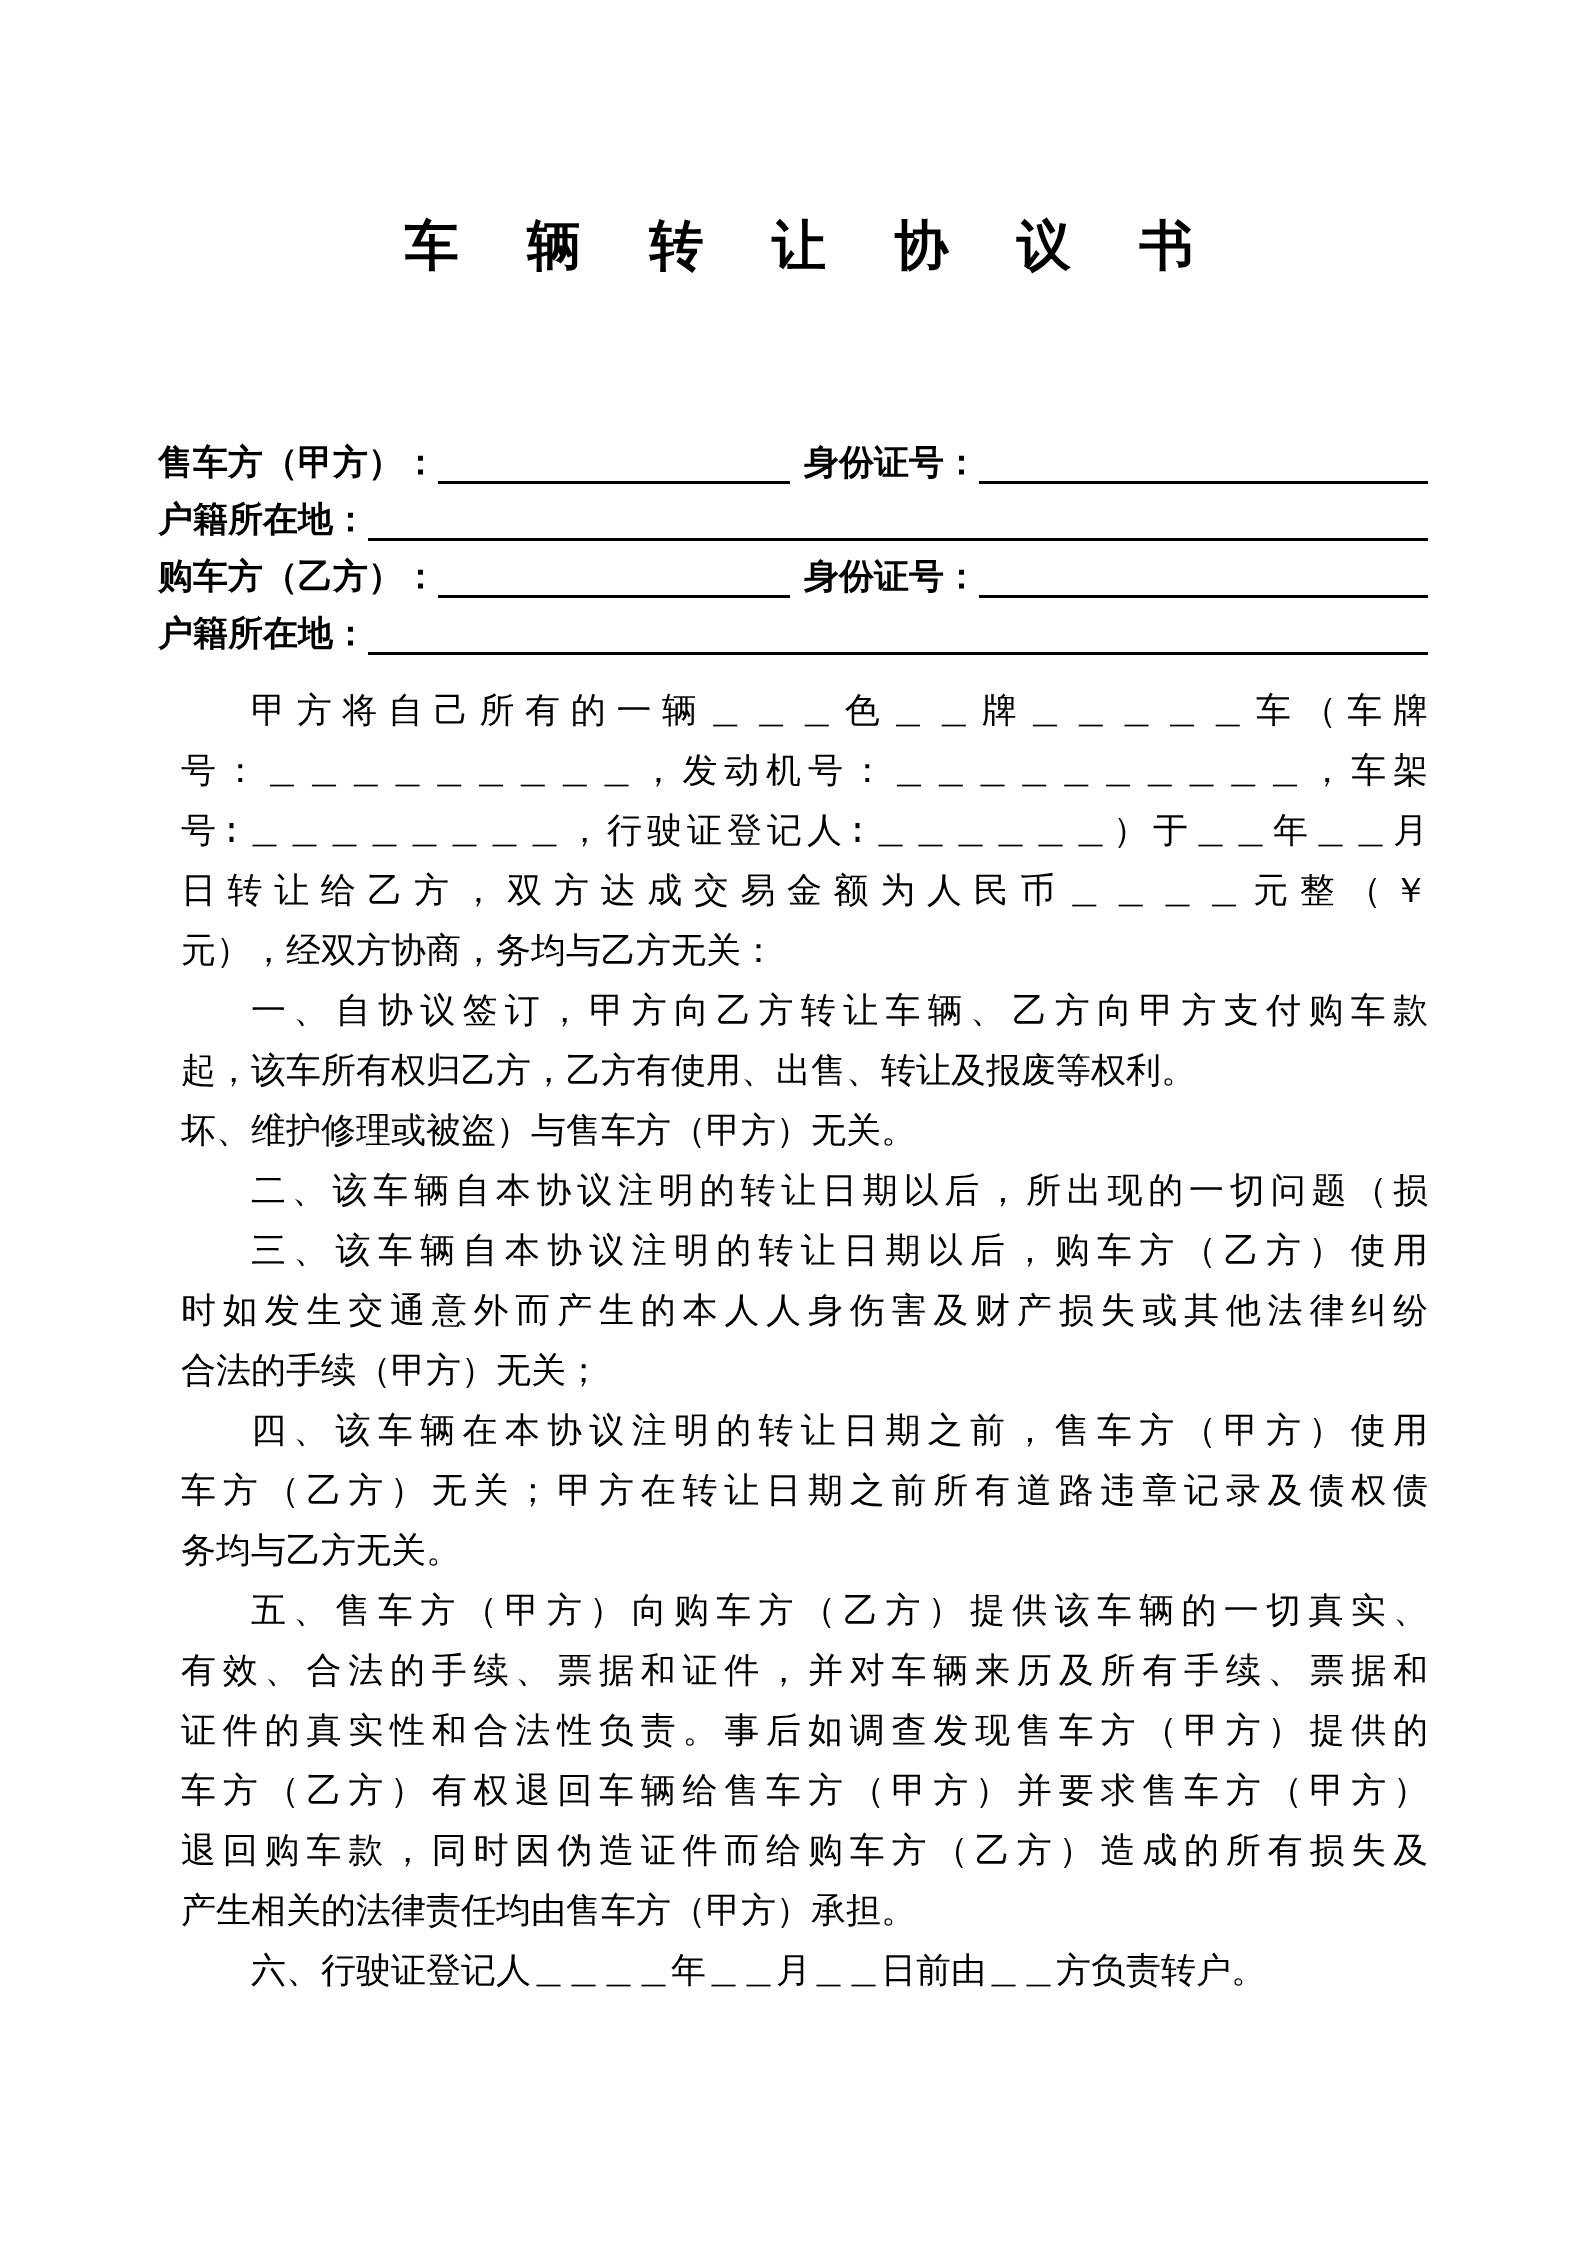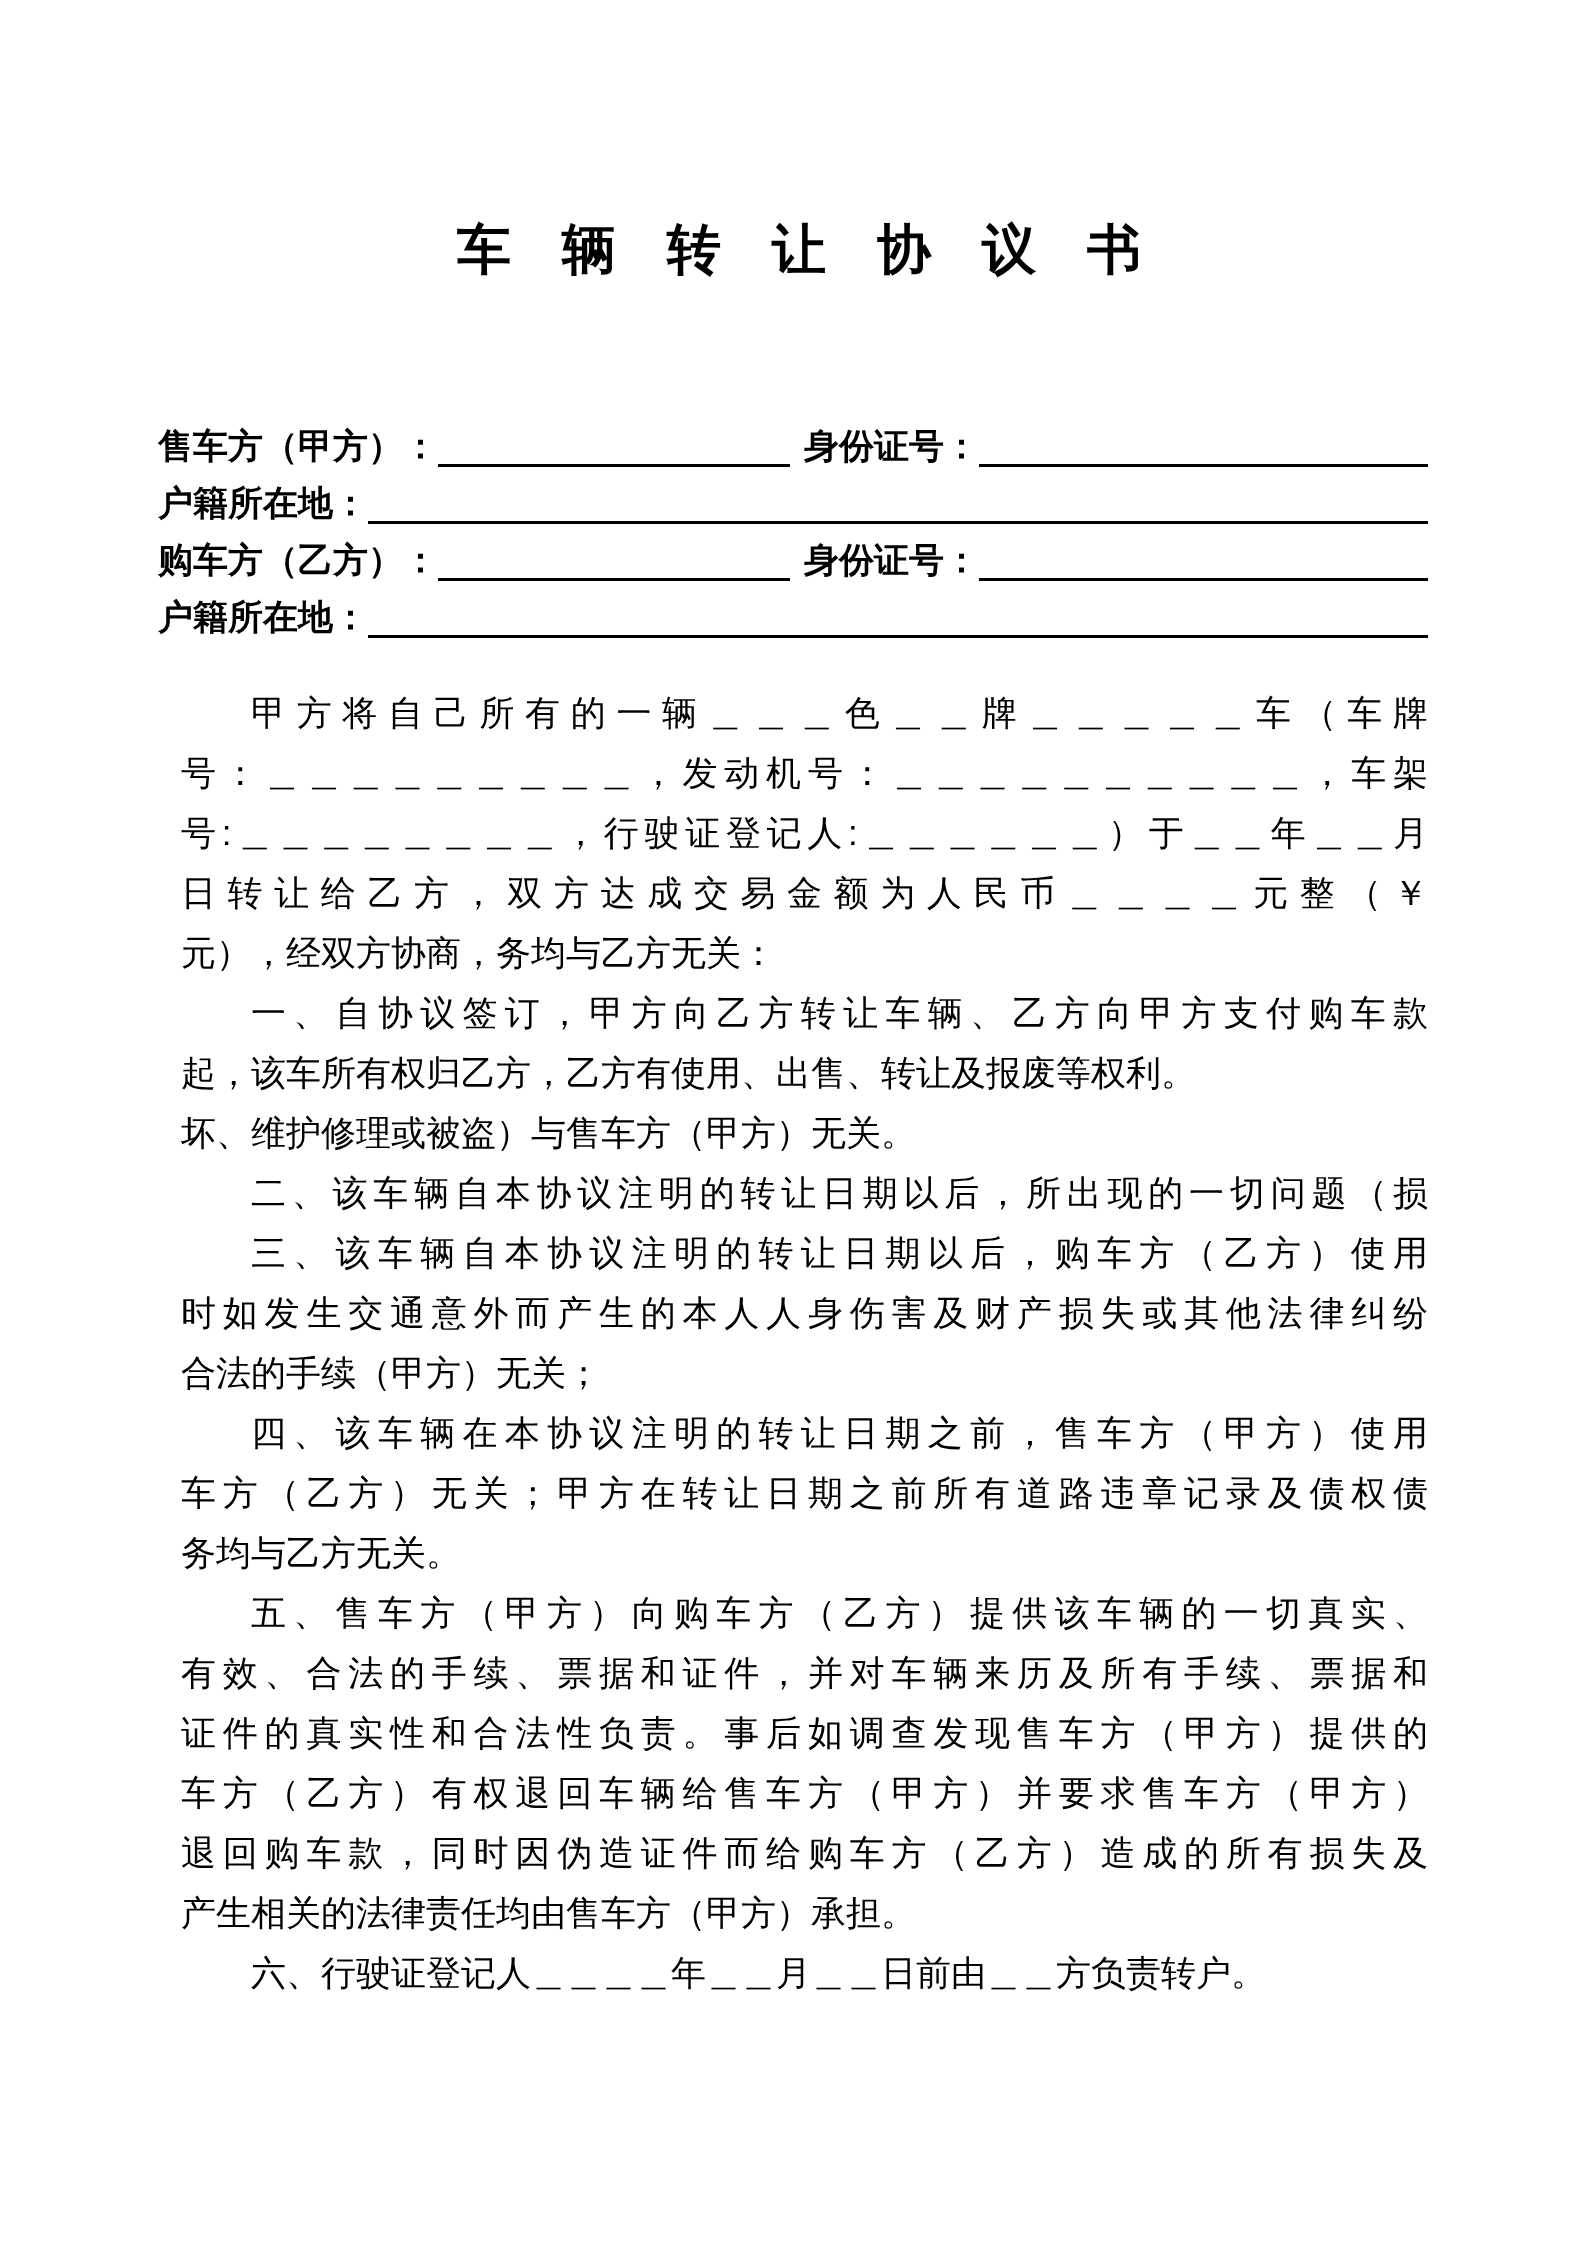--- a/index.html
+++ b/index.html
@@ -7,21 +7,21 @@
     padding: 0;
     background: #ffffff;
   }
   .page {
     position: relative;
     width: 1586px;
     height: 2244px;
     margin: 0 auto;
     background: #ffffff;
     color: #000000;
-    font-family: Liberation Sans, sans-serif;
+    font-family: Liberation Mono, monospace;
     box-sizing: border-box;
     padding: 212px 158px 0 158px;
     overflow: hidden;
   }
   .doc-title {
     text-align: center;
     font-size: 54px;
     font-weight: bold;
     letter-spacing: 18px;
     white-space: nowrap;
@@ -30,20 +30,21 @@
     height: 75px;
     line-height: 75px;
   }
   .form-section {
     margin-top: 140px;
     font-size: 35px;
     font-weight: bold;
   }
   .form-row {
     display: flex;
+    align-items: flex-end;
     height: 57px;
     white-space: nowrap;
   }
   .form-row .field-label {
     flex: 0 0 auto;
     line-height: 1.1;
   }
   .form-row .field-label.second {
     padding-left: 14px;
   }

